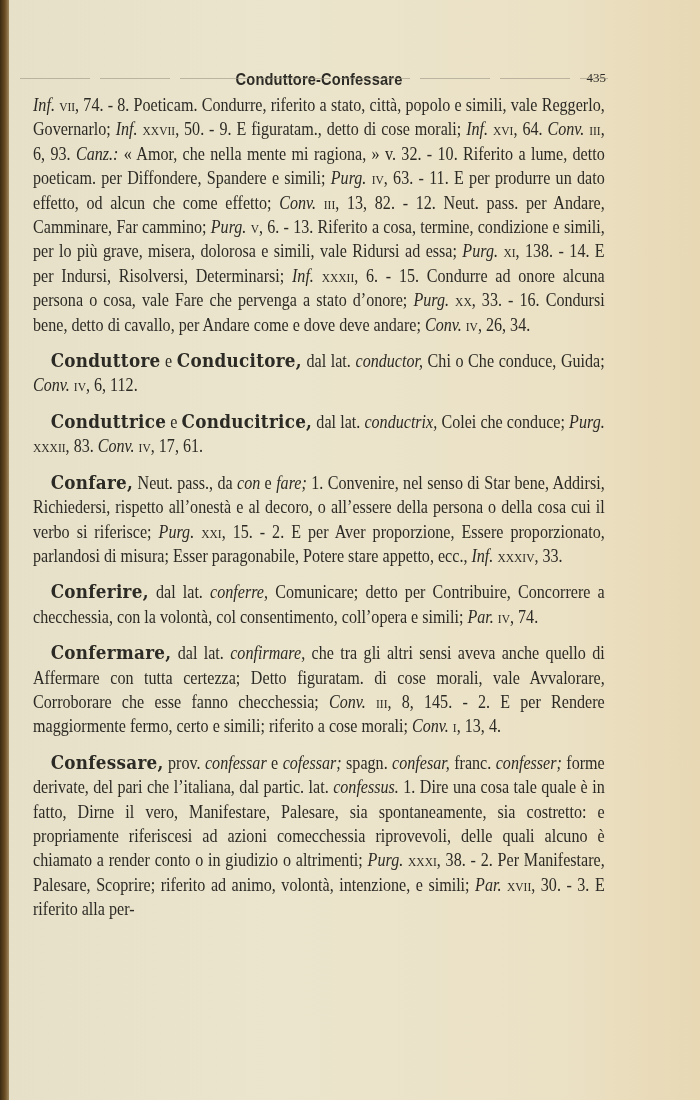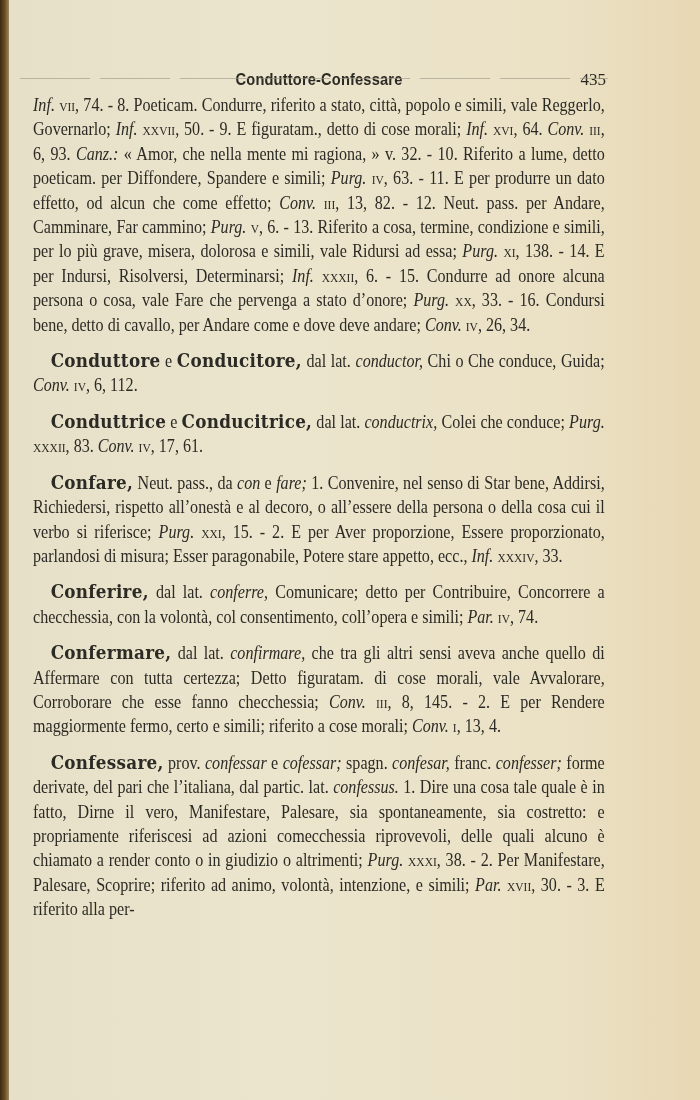--- a/index.html
+++ b/index.html
@@ -21,21 +21,21 @@
     position: absolute; left: 32px; top: 44px; width: 574px; height: 26px; margin-top: 22px;
   }
   .running-head {
     position: absolute; left: 0; right: 0; text-align: center;
     font-family: "Liberation Sans", sans-serif; font-weight: bold;
     font-size: 17px; letter-spacing: 0.2px; top: 4px;
     transform: scaleX(0.86);
   }
   .page-number {
     position: absolute; right: 0; top: 4px;
-    font-family: "Liberation Serif", serif; font-size: 17px;
+    font-family: "Liberation Serif", serif; font-size: 13px;
   }
   .rule {
     position: absolute; left: 20px; top: 78px; width: 588px; height: 1px;
     background: repeating-linear-gradient(90deg, #9a9484 0 70px, transparent 70px 80px);
     opacity: 0.6;
   }
   .text {
     position: absolute; left: 33px; top: 93px; width: 572px;
     font-family: "Liberation Serif", serif;
     font-size: 18.2px; line-height: 24.4px;

